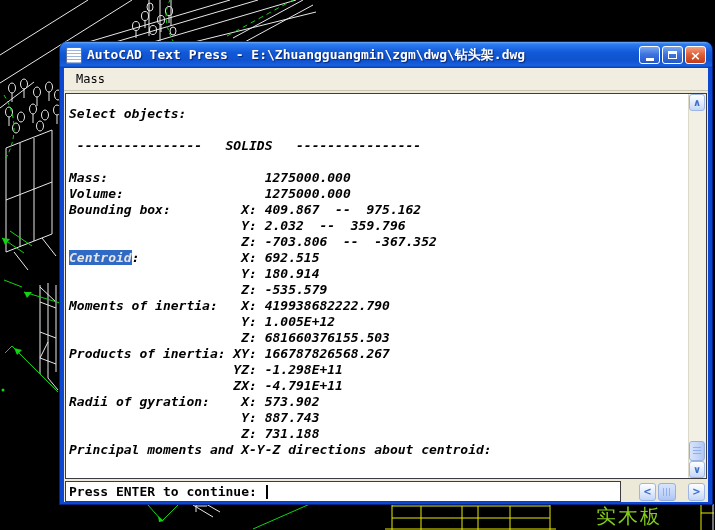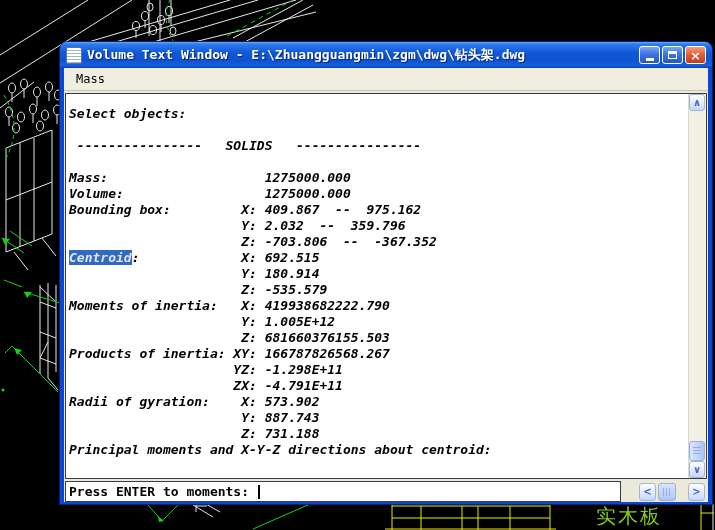--- a/index.html
+++ b/index.html
@@ -179,21 +179,21 @@
       <path d="M701 513 H714"></path>
   </g>
 </svg>
 
 <div class="cad-label">实木板</div>
 
 <div class="win">
 
   <div class="titlebar">
     <span class="ticon"></span>
-    <span class="ttext">Volume Text Window - E:\Zhuangguangmin\zgm\dwg\钻头架.dwg</span>
+    <span class="ttext">AutoCAD Text Press - E:\Zhuangguangmin\zgm\dwg\钻头架.dwg</span>
     <span class="tbtns">
       <span class="tbtn">
           <span class="glyph-min"></span>
         </span>
       <span class="tbtn">
           <span class="glyph-max"></span>
         </span>
       <span class="tbtn close">
           <span>×</span>
         </span>
@@ -218,21 +218,21 @@
             </span>
         </span>
         <span class="sbtn">
             <span>∨</span>
           </span>
       </div>
     </div>
 
     <div class="inputrow">
       <div class="inputbox">
-        <span>Press ENTER to moments: </span><span class="caret"></span>
+        <span>Press ENTER to continue: </span><span class="caret"></span>
       </div>
       <div class="hscroll">
         <span class="sbtn">
             <span>&lt;</span>
           </span>
         <span class="hthumb">
             <span class="grip"></span>
           </span>
         <span class="hgap"></span>
         <span class="sbtn">

